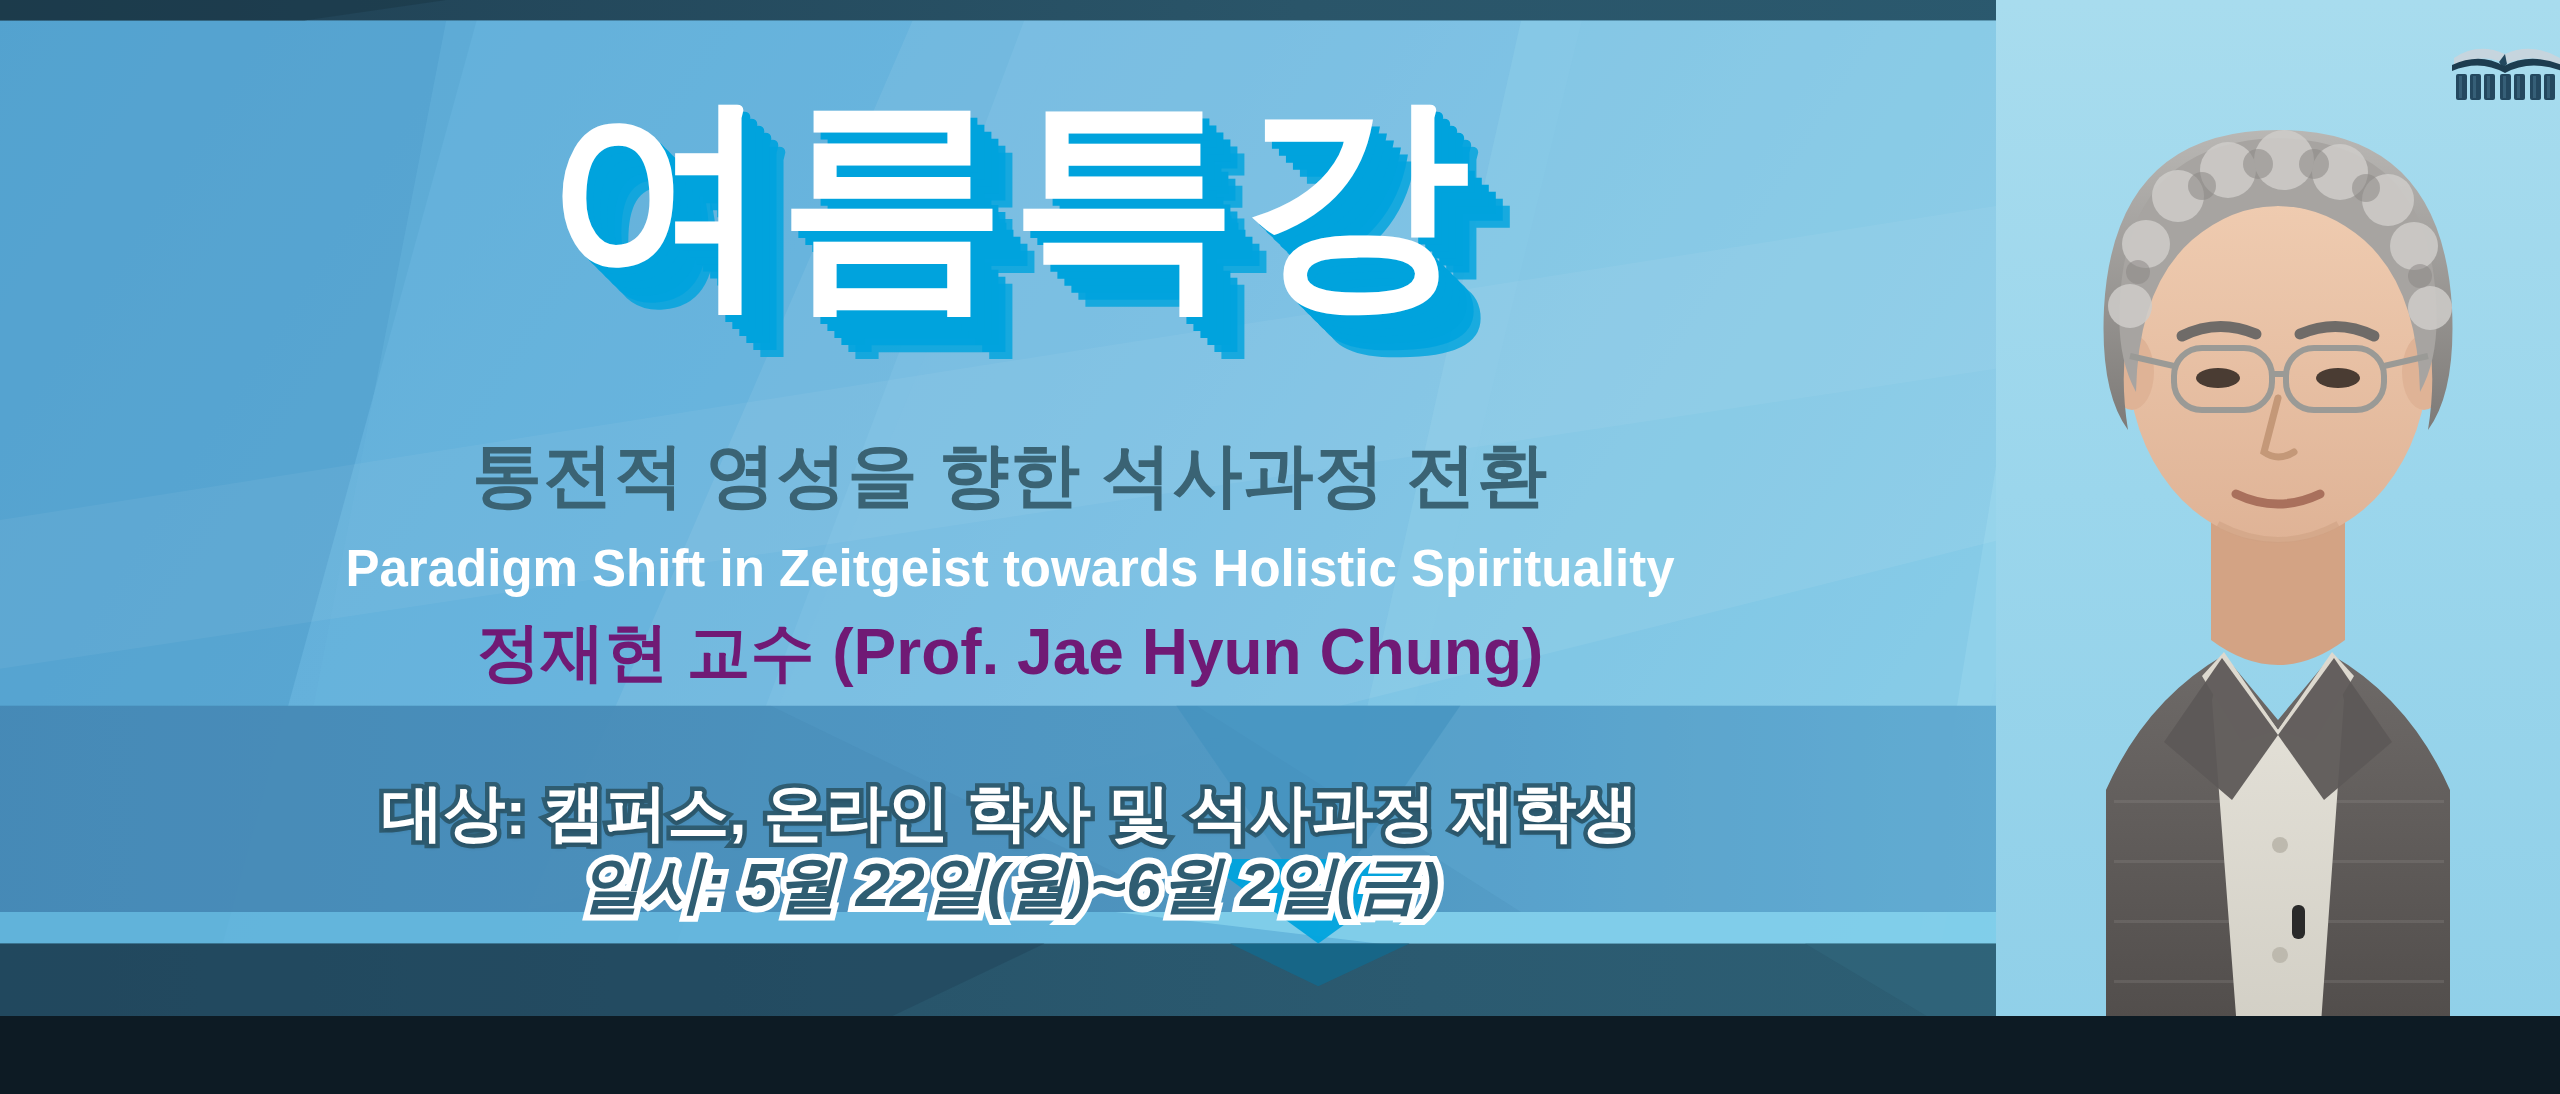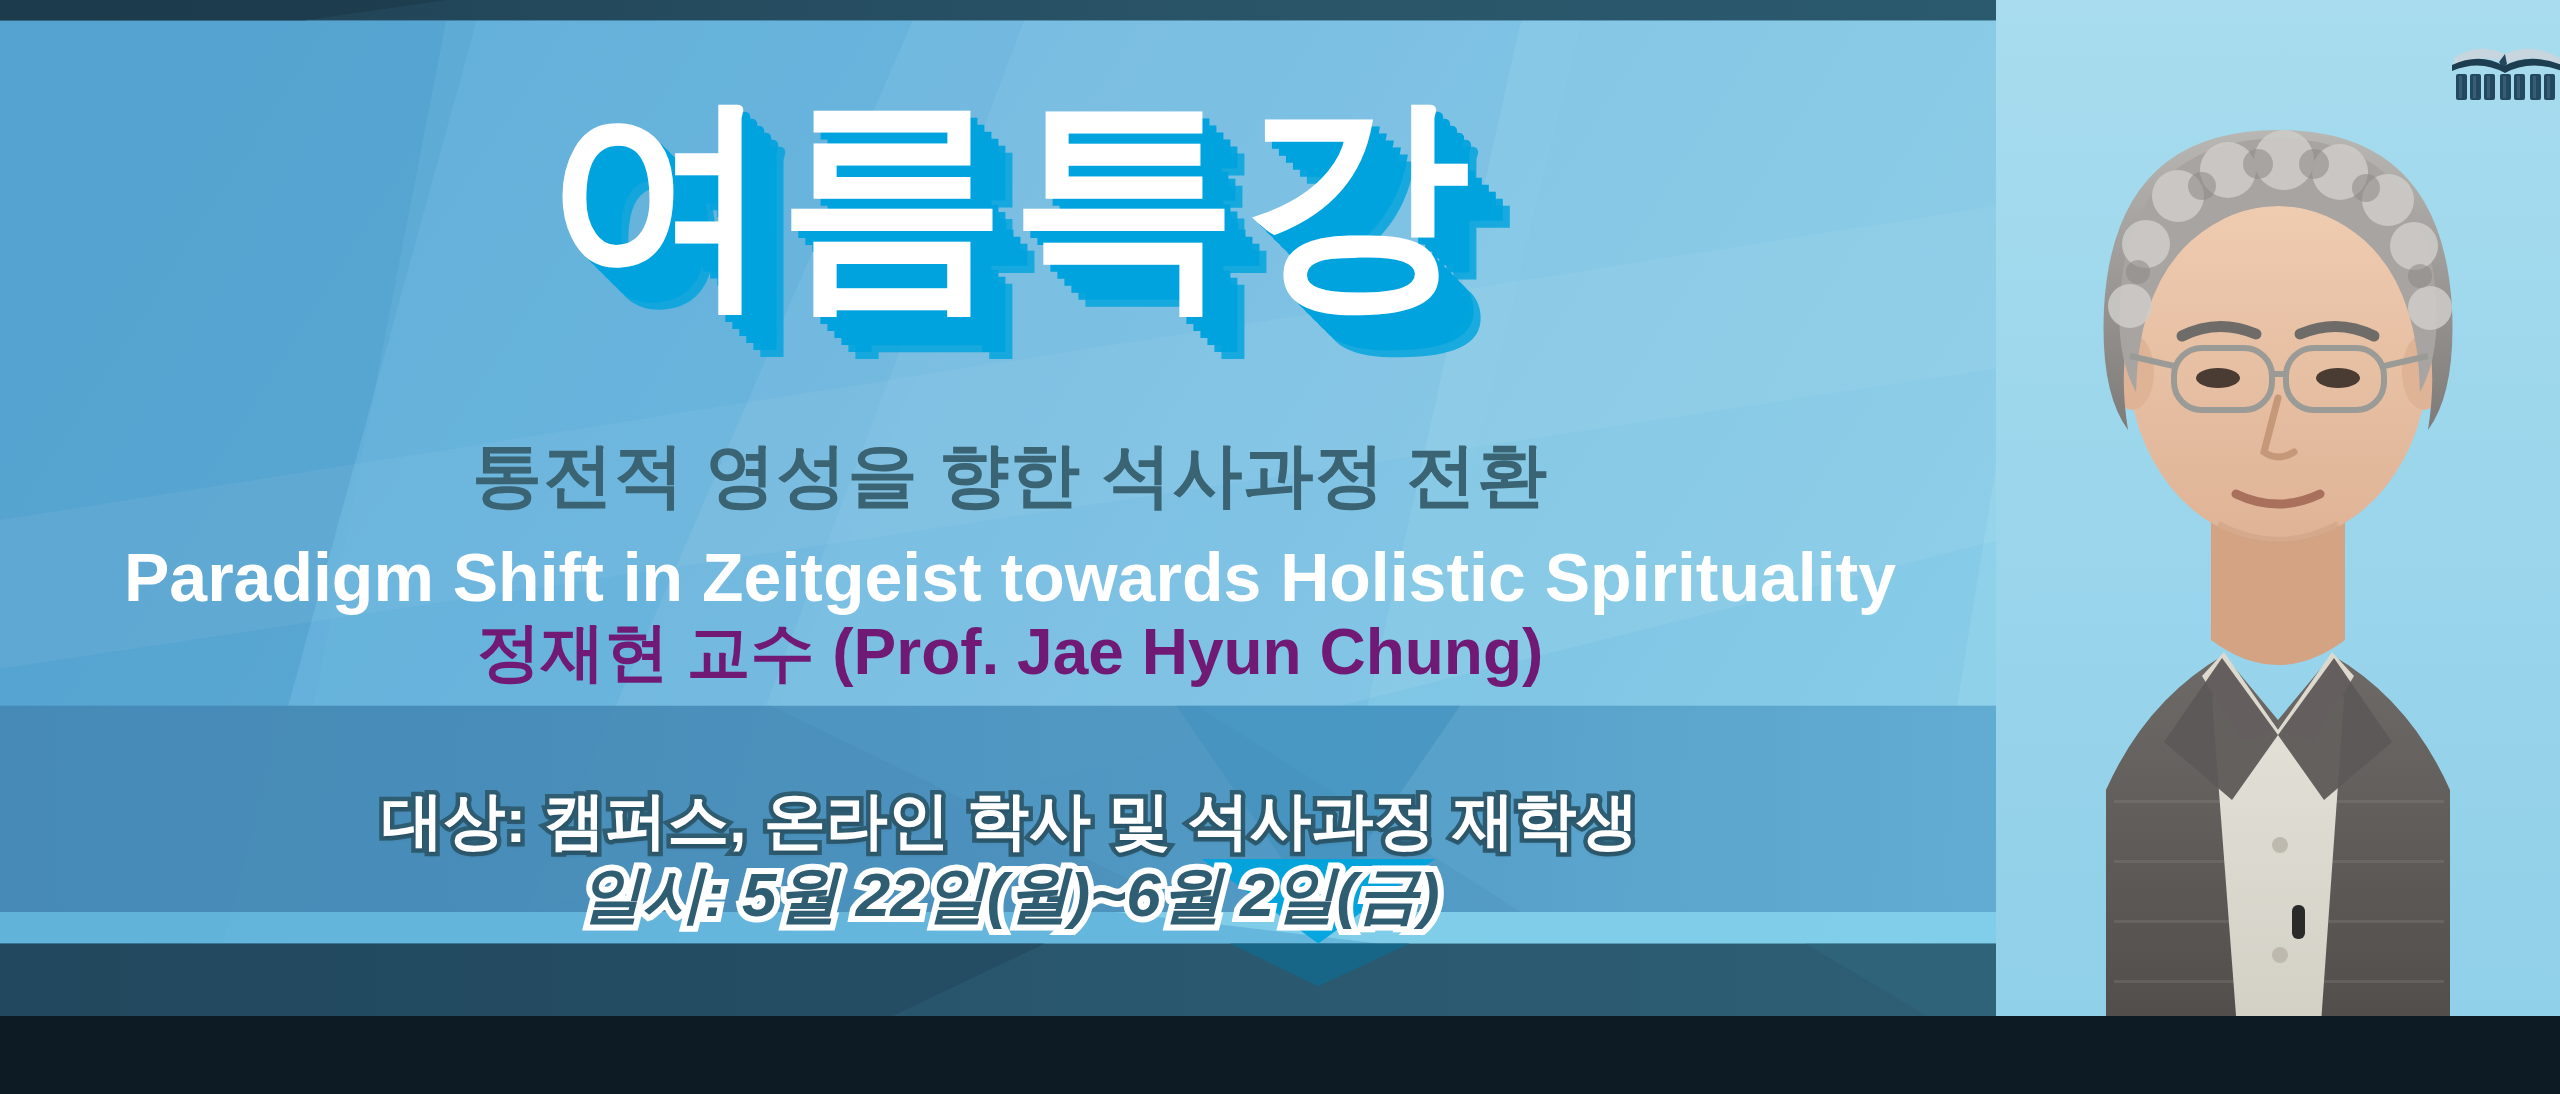--- a/index.html
+++ b/index.html
@@ -108,21 +108,21 @@
     color: #3a6374;
     white-space: nowrap;
   }
 
   .sub-en {
     position: absolute;
     left: 0;
     right: 0;
     top: 543px;
     text-align: center;
-    font-size: 68px;
+    font-size: 51px;
     line-height: 1;
     font-weight: 800;
     letter-spacing: 0px;
     color: #ffffff;
     white-space: nowrap;
   }
 
   .speaker {
     position: absolute;
     left: 0;
@@ -143,21 +143,21 @@
     right: 0;
     top: 780px;
     text-align: center;
   }
   .info-line {
     font-size: 62px;
     line-height: 1.07;
     font-weight: 900;
     letter-spacing: 0px;
     white-space: nowrap;
-    margin: 8px;
+    margin: 0;
   }
   .info-line.audience {
     color: #ffffff;
     -webkit-text-stroke: 9px #2f5d72;
     paint-order: stroke fill;
     text-shadow: 0 3px 4px rgba(20,50,70,0.28);
   }
   .info-line.date {
     color: #2f5d72;
     -webkit-text-stroke: 12px #ffffff;

